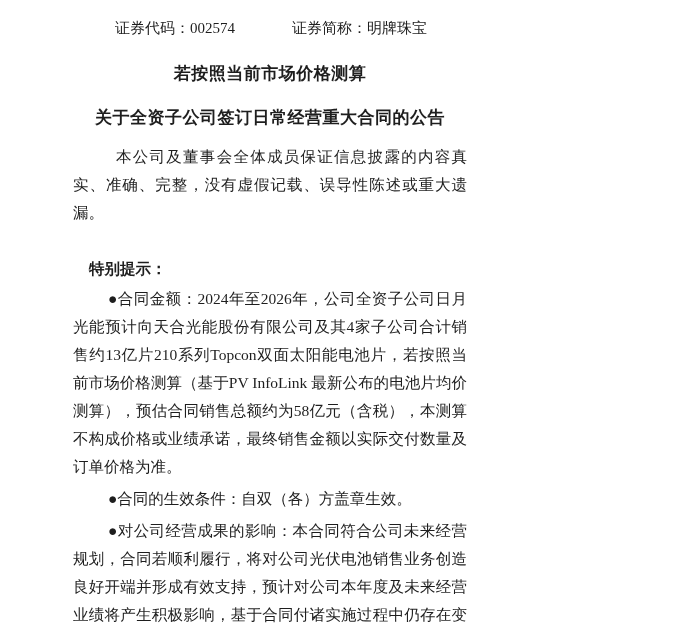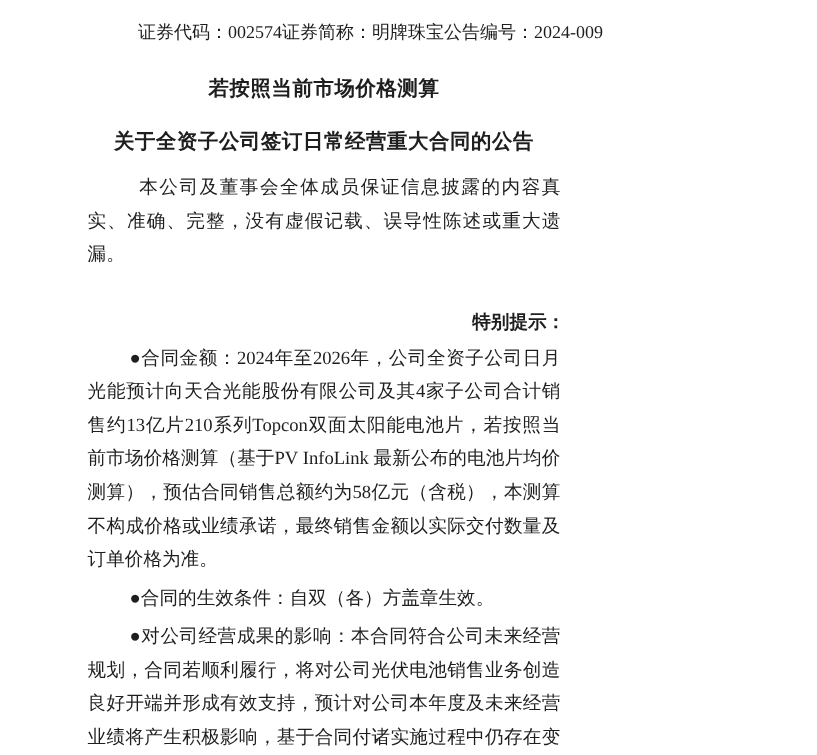--- a/index.html
+++ b/index.html
@@ -48,36 +48,34 @@
   .p-declaration {
     margin-top: 13px;
     text-indent: 43px;
   }
   .special-heading {
     margin-top: 28px;
     font-weight: bold;
     text-indent: 20px;
     font-size: 15.5px;
     line-height: 28px;
-    text-align: right;
   }
   .p-bullet {
     text-indent: 35px;
     margin-top: 2px;
   }
 </style>
 </head>
 <body>
 
 <div class="page">
 
   <div class="doc-header">
     <span>证券代码：002574</span>
     <span>证券简称：明牌珠宝</span>
-    <span>公告编号：2024-009</span>
   </div>
 
   <div class="title title-1">若按照当前市场价格测算</div>
   <div class="title title-2">关于全资子公司签订日常经营重大合同的公告</div>
 
   <p class="body-text p-declaration">本公司及董事会全体成员保证信息披露的内容真实、准确、完整，没有虚假记载、误导性陈述或重大遗漏。</p>
 
   <div class="special-heading">特别提示：</div>
 
   <p class="body-text p-bullet">●合同金额：2024年至2026年，公司全资子公司日月光能预计向天合光能股份有限公司及其4家子公司合计销售约13亿片210系列Topcon双面太阳能电池片，若按照当前市场价格测算（基于PV InfoLink 最新公布的电池片均价测算），预估合同销售总额约为58亿元（含税），本测算不构成价格或业绩承诺，最终销售金额以实际交付数量及订单价格为准。</p>

